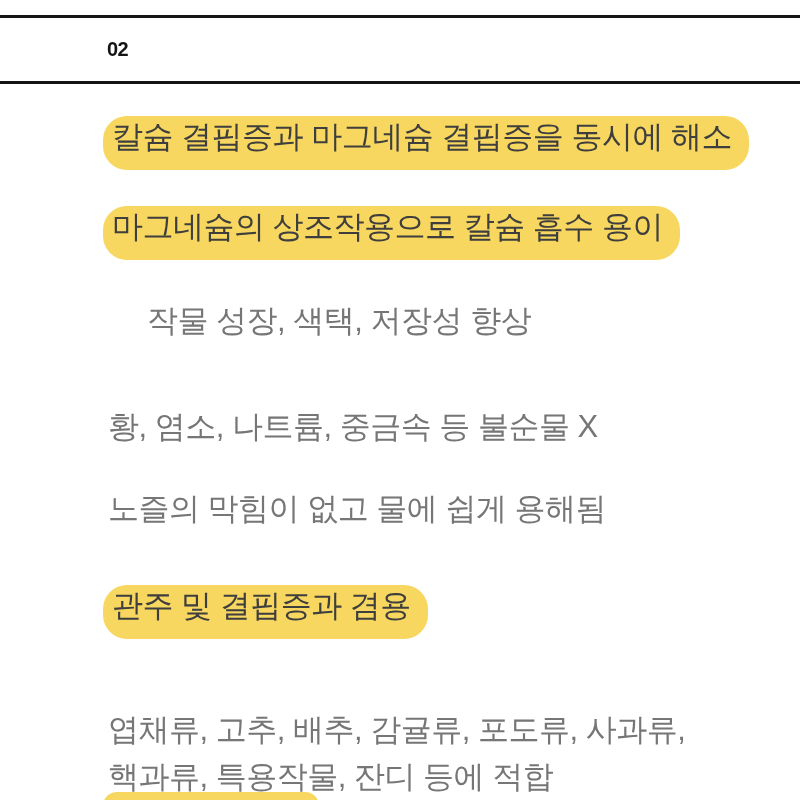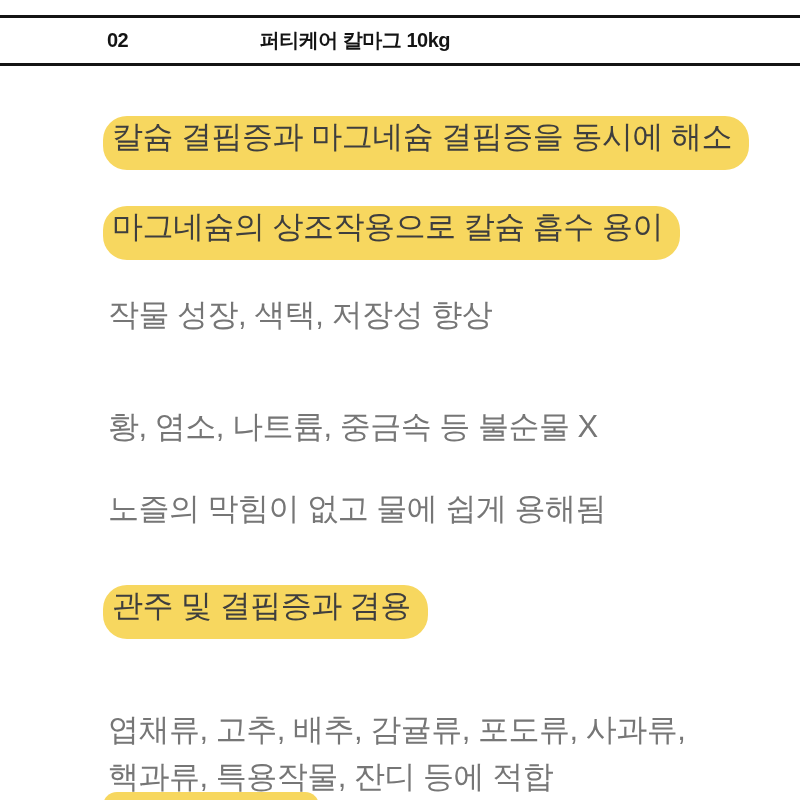--- a/index.html
+++ b/index.html
@@ -15,21 +15,21 @@
     background: #ffffff;
     overflow: hidden;
   }
 
   
   .header {
     position: absolute;
     left: 0;
     top: 15px;
     width: 800px;
-    height: 51px;
+    height: 69px;
     border-top: 3px solid var(--rule, #141414);
     border-bottom: 3px solid var(--rule, #141414);
     box-sizing: border-box;
     display: flex;
     align-items: center;
     color: var(--header_text, #141414);
     font-size: 20px;
     font-weight: 700;
     letter-spacing: -0.5px;
   }
@@ -59,21 +59,21 @@
     line-height: 44px;
   }
   .para {
     white-space: pre-line;
     line-height: 47px;
     margin-top: 25px;
   }
 
   .r1 { top: 116px; }
   .r2 { top: 206px; }
-  .r3 { top: 293px; }
+  .r3 { top: 299px; margin-left: 39px; }
   .r4 { top: 405px; }
   .r5 { top: 487px; }
   .r6 { top: 585px; }
   .r7 { top: 681px; }
 
   
   .cutoff {
     position: absolute;
     left: 103px;
     top: 792px;
@@ -83,21 +83,20 @@
     border-radius: 22px 22px 0 0;
   }
 </style>
 </head>
 <body>
 
 <div class="page">
 
   <header class="header">
     <div class="h-left">02</div>
-    <div class="h-right">퍼티케어 칼마그 10kg</div>
   </header>
 
   <main>
 
     <div class="row r1">
       <span class="pill">칼슘 결핍증과 마그네슘 결핍증을 동시에 해소</span>
     </div>
 
     <div class="row r2">
       <span class="pill">마그네슘의 상조작용으로 칼슘 흡수 용이</span>

